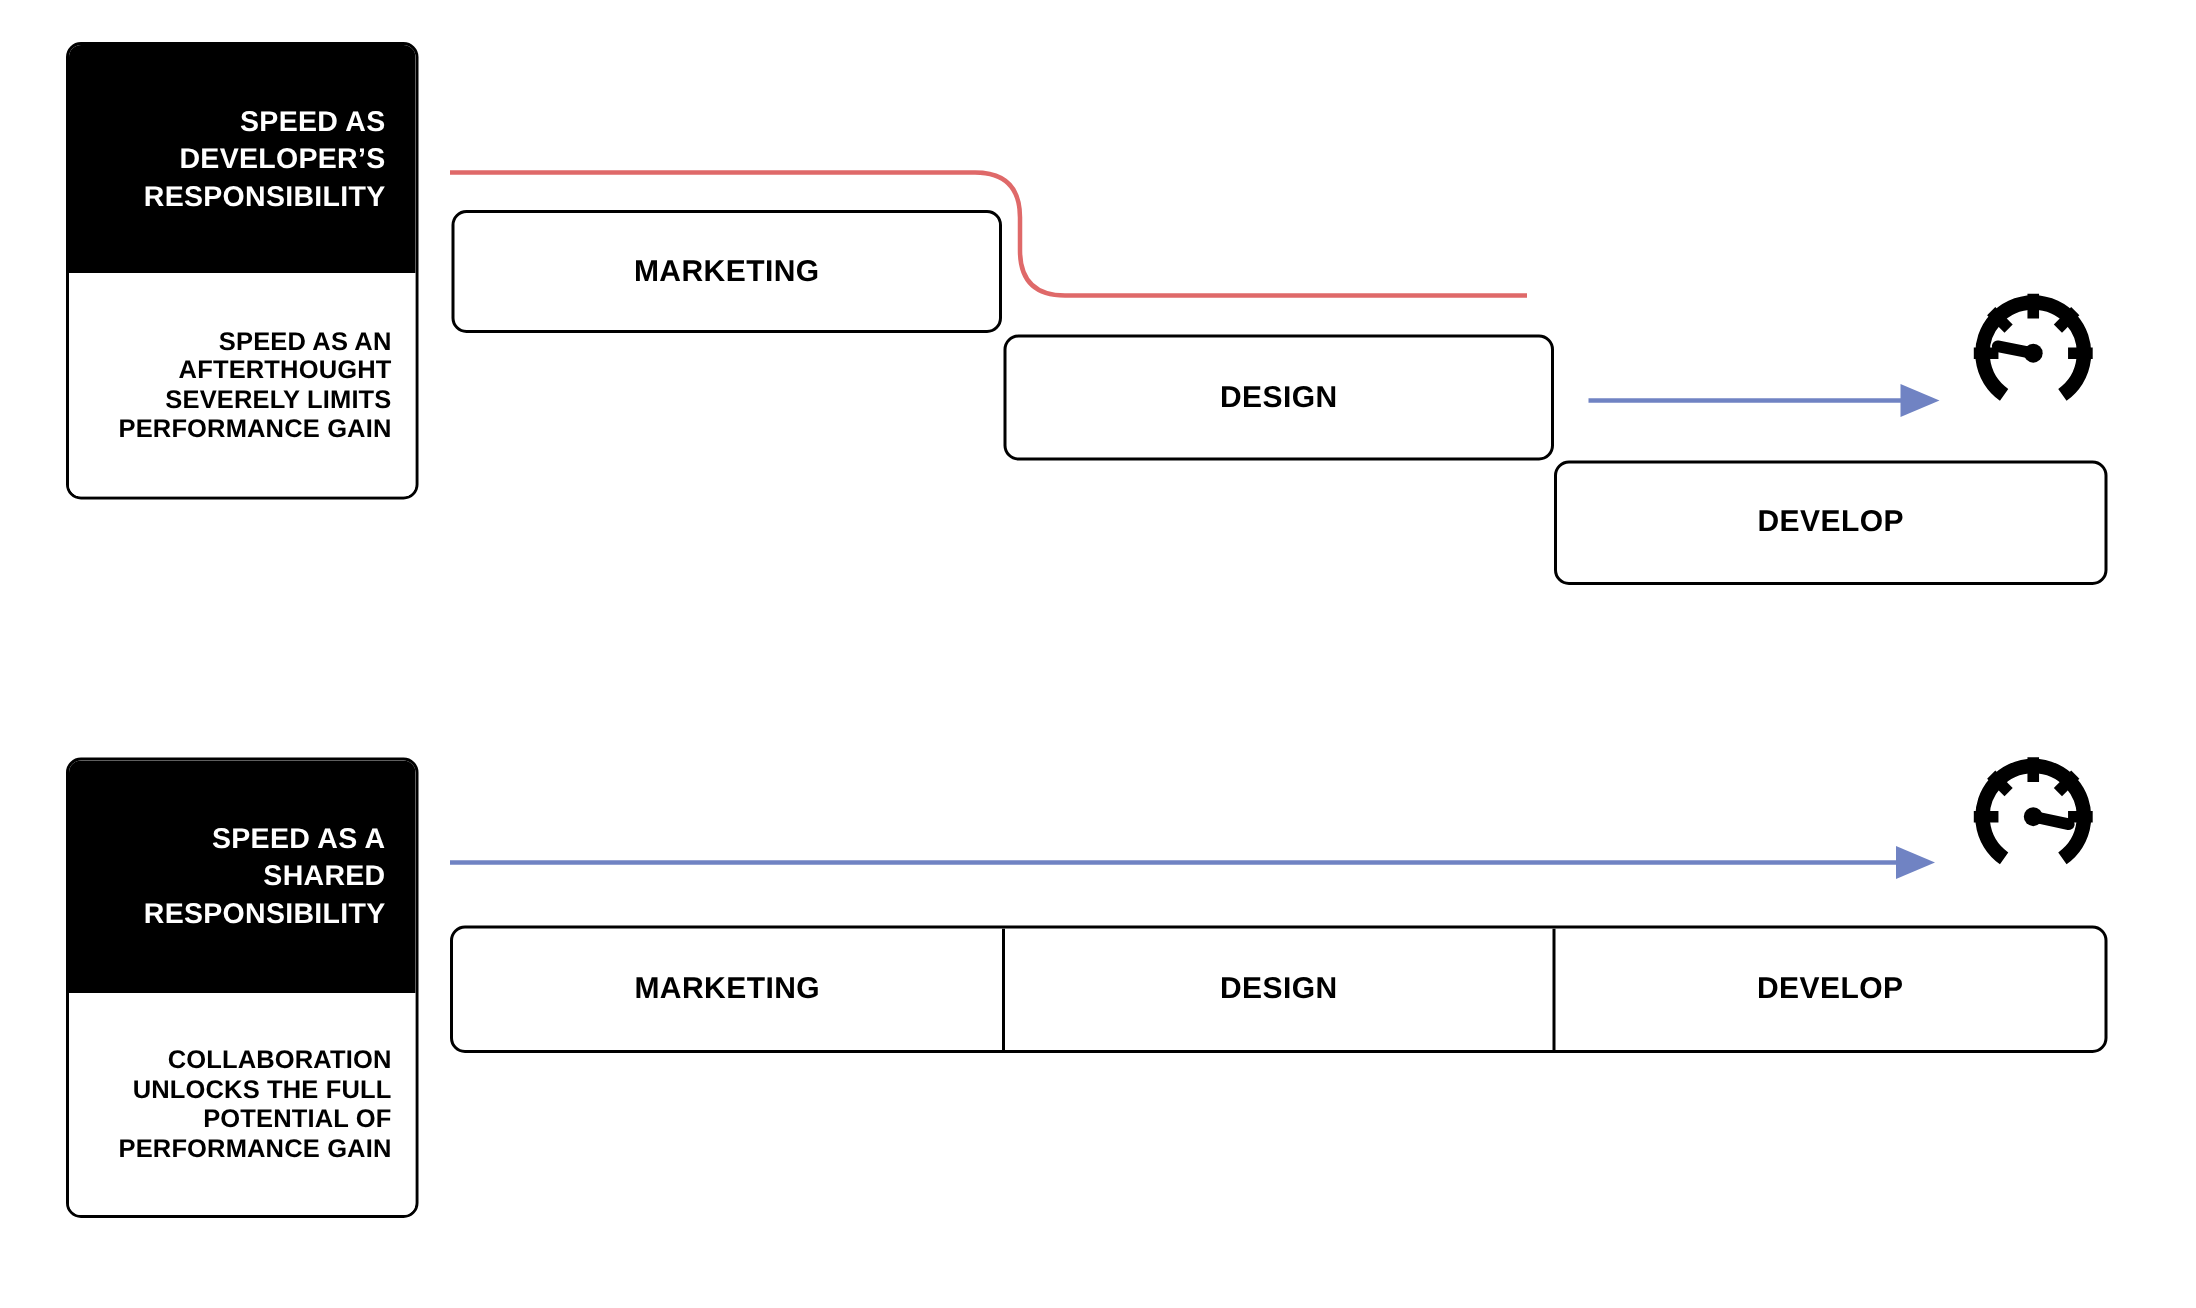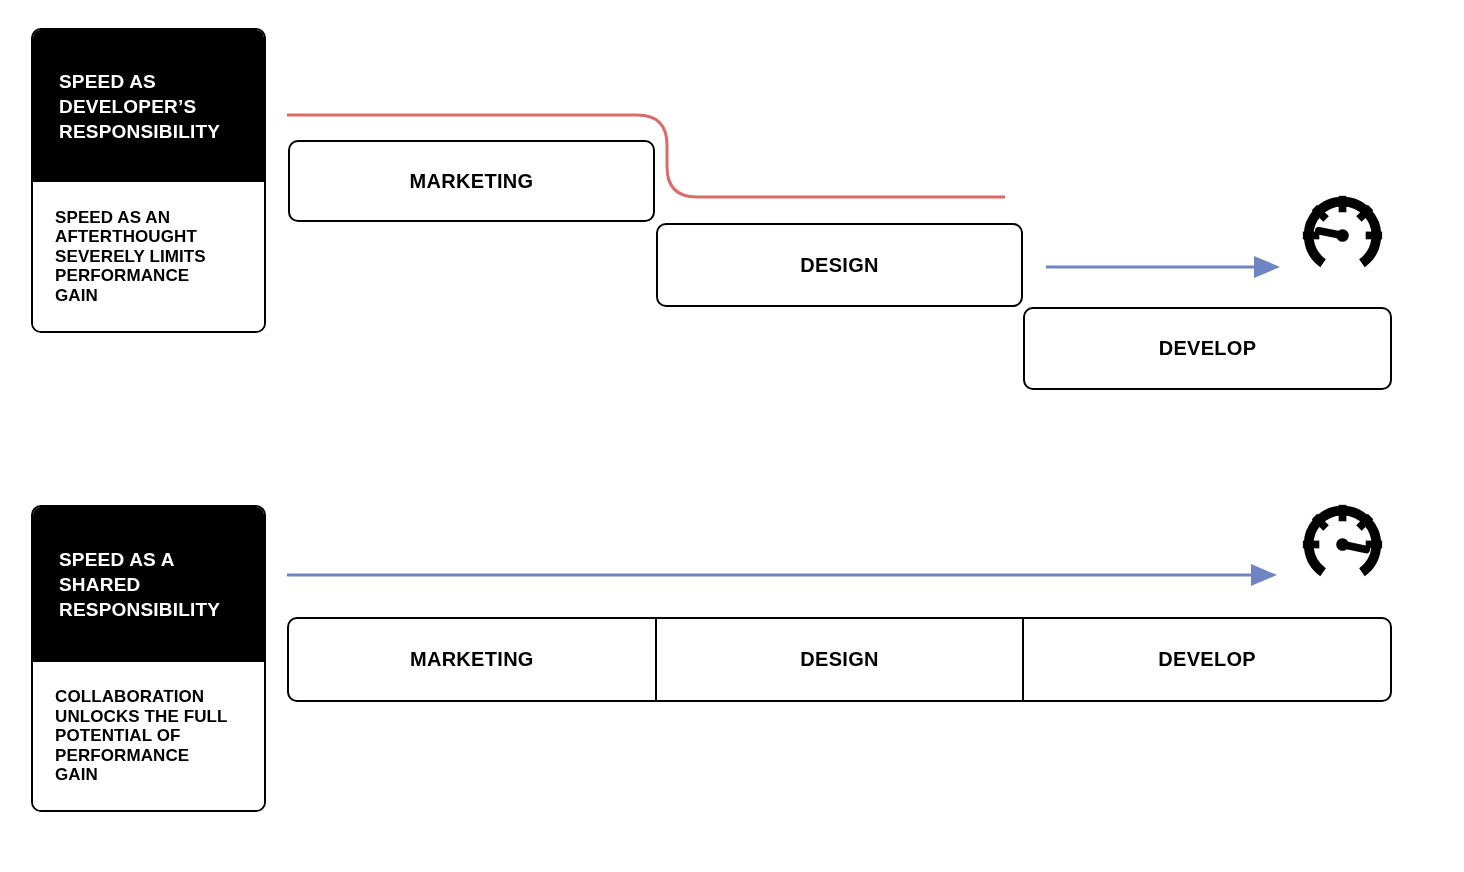--- a/index.html
+++ b/index.html
@@ -1,34 +1,34 @@
 <!DOCTYPE html>
 <html><head>
 <meta charset="utf-8">
 <style>
   html,body { margin:0; padding:0; background:#ffffff; }
   .canvas {
     position:relative; width:1464px; height:872px; background:#ffffff;
     font-family:"Liberation Sans", sans-serif; overflow:hidden;
   }
-  .layer { position:absolute; left:0; top:0; width:1360px; height:872px; }
+  .layer { position:absolute; left:13px; top:0; width:1360px; height:872px;text-align:right; }
   svg.overlay { position:absolute; left:0; top:0; width:1464px; height:872px; pointer-events:none; }
 
   .card {
     position:absolute; width:235px; border:2px solid #000; border-radius:10px;
     background:#fff; overflow:hidden; display:flex; flex-direction:column; box-sizing:border-box;
   }
   .card-header {
     background:#000; color:#fff; display:flex; flex-direction:column; justify-content:center;
     padding:0 20px 0 26px; box-sizing:border-box;
   }
   .card-title { font-size:19px; font-weight:700; line-height:25px; letter-spacing:0.2px; }
   .card-body {
     background:#fff; color:#000; flex:1; display:flex; flex-direction:column; justify-content:center;
-    padding:0 32px 0 22px; box-sizing:border-box;
+    padding:0 16px 0 22px; box-sizing:border-box;
   }
   .card-sub { font-size:17px; font-weight:700; line-height:19.5px; letter-spacing:0.1px; }
 
   .phase-box {
     position:absolute; border:2px solid #000; border-radius:10px; background:#fff;
     display:flex; align-items:center; justify-content:center; box-sizing:border-box;
     font-size:20px; font-weight:700; color:#000; letter-spacing:0.3px;
   }
 
   .phase-row {

